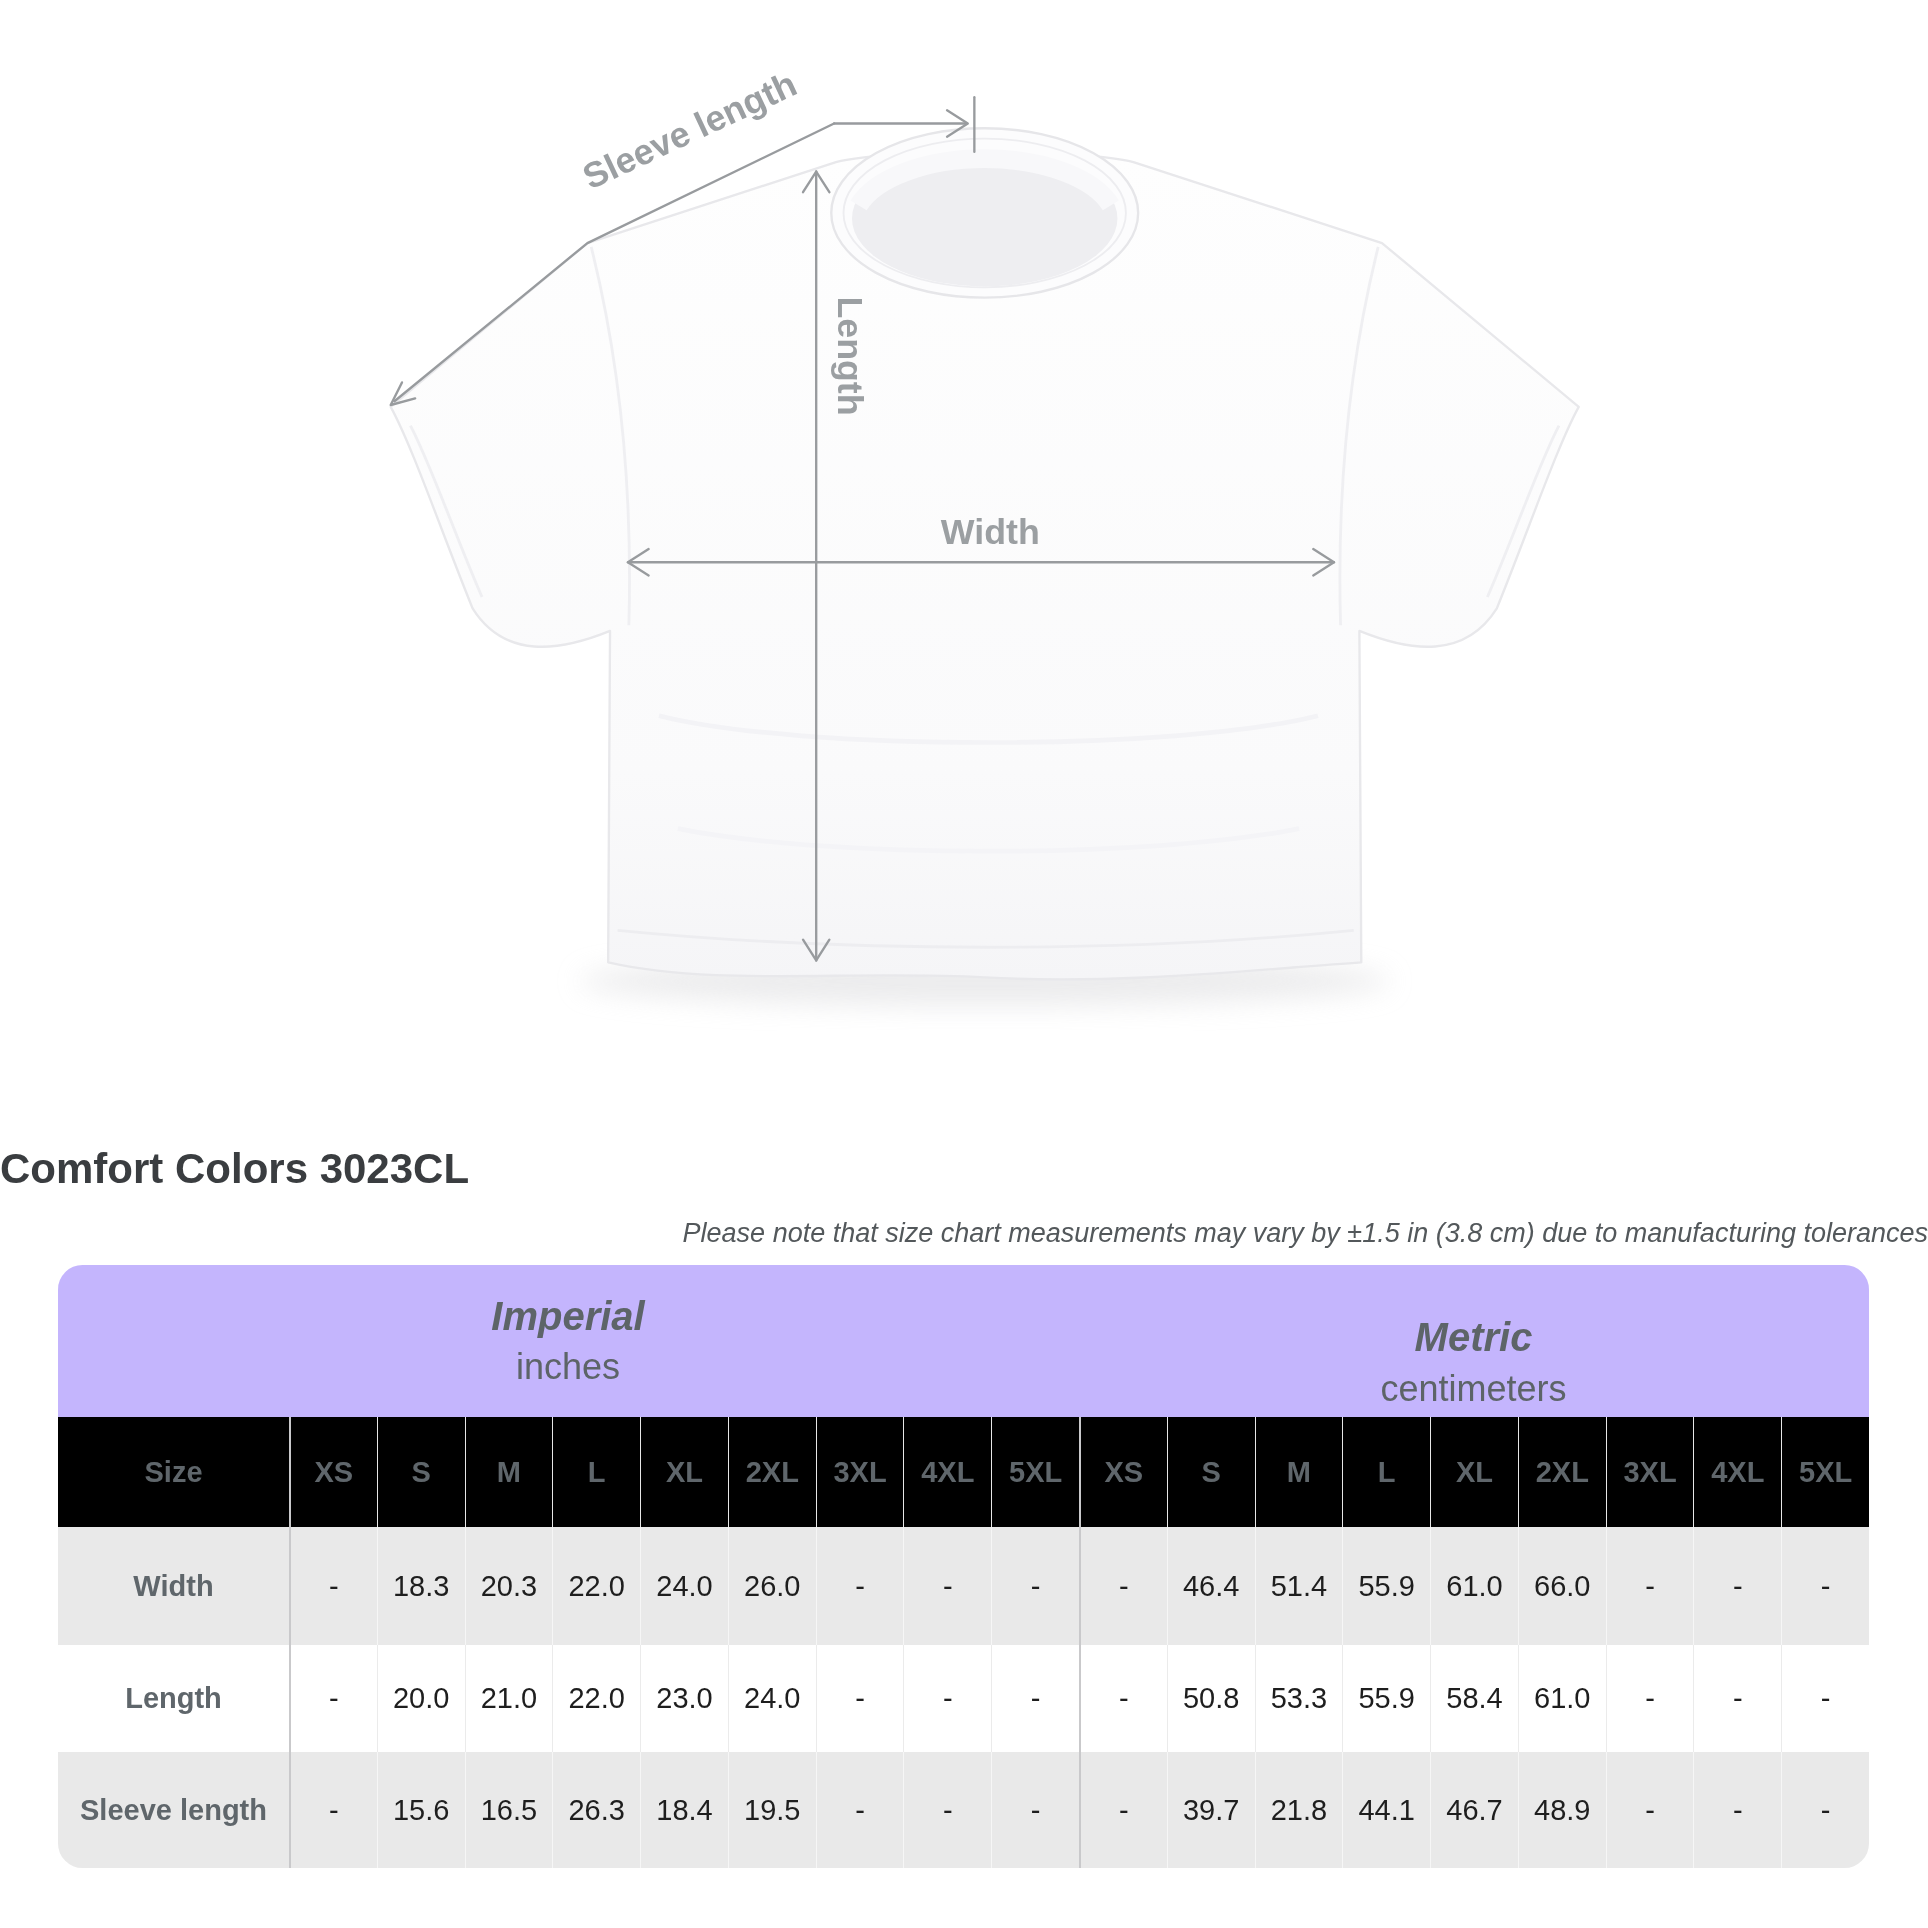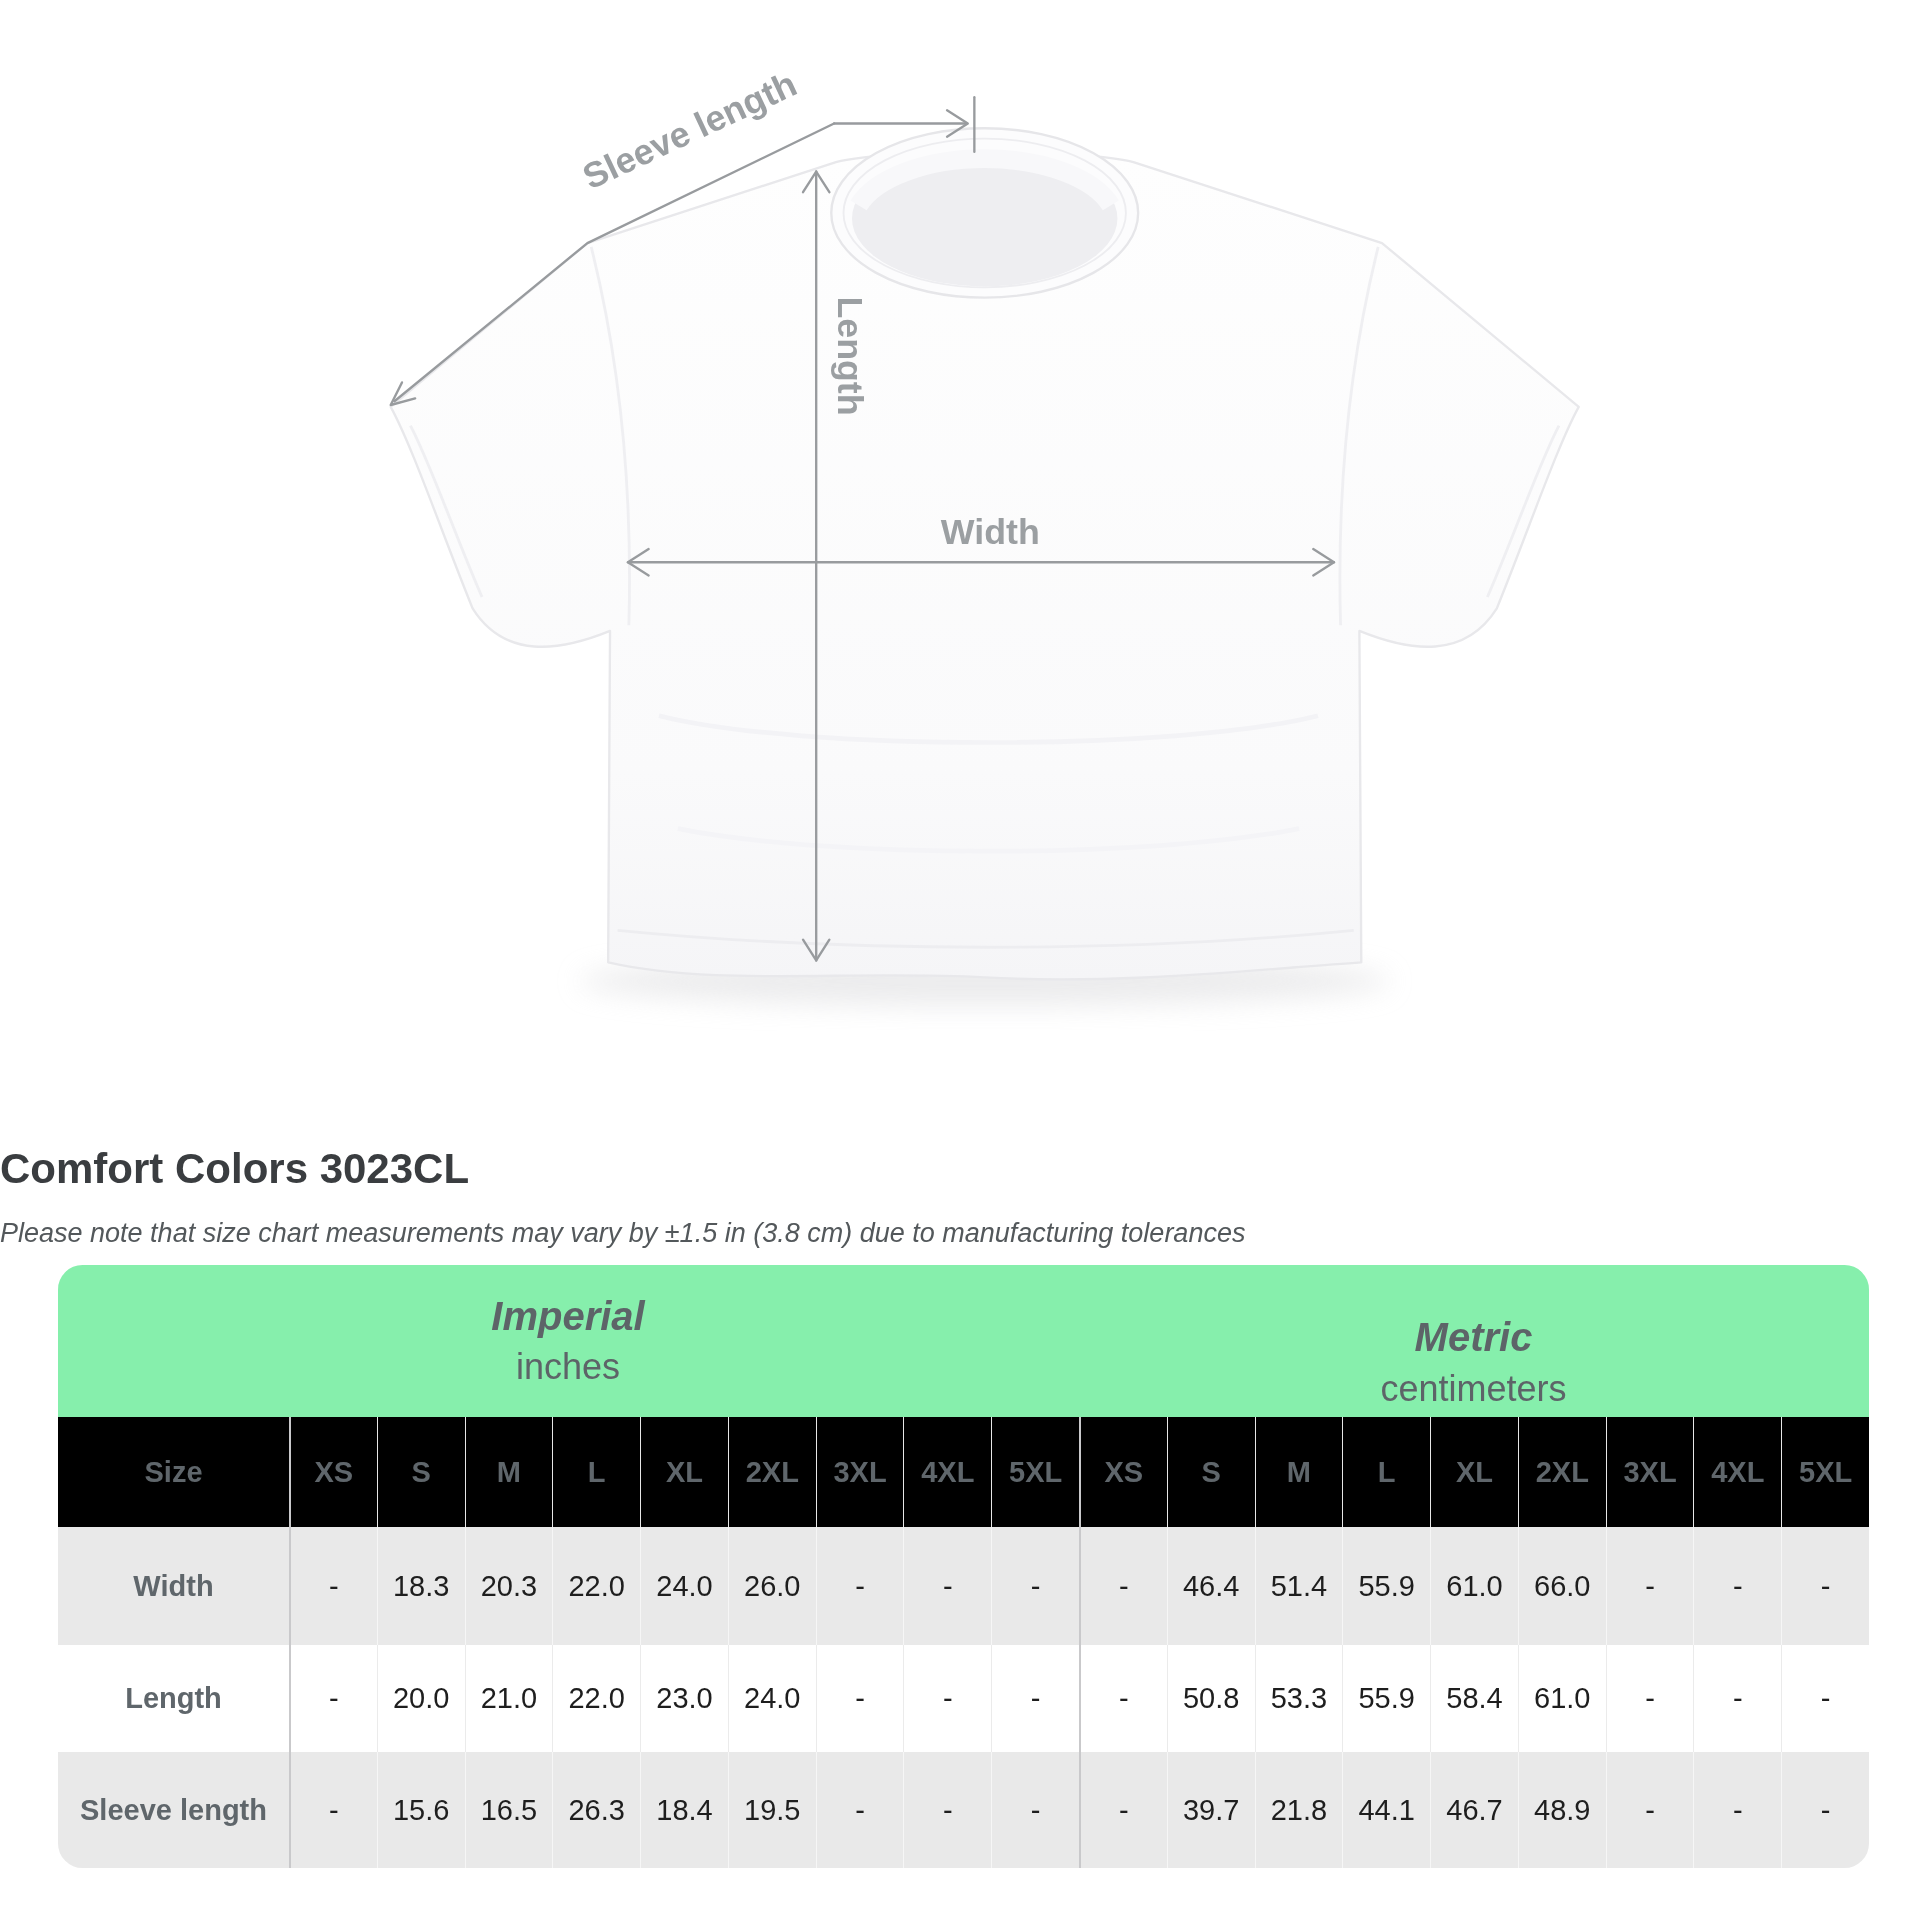--- a/index.html
+++ b/index.html
@@ -16,29 +16,29 @@
     font-size: 38px;
     font-weight: bold;
     fill: #9b9fa2;
   }
   .page-title {
     position: absolute; top: 1145px; left: 0; width: 1928px;
     font-size: 42px; font-weight: bold; color: #3a3d40;
   }
   .page-subtitle {
     position: absolute; top: 1218px; left: 0; width: 1928px;
-    text-align: left;
+    text-align: right;
     font-size: 27px; font-style: italic; color: #53585b;
   }
   .size-table {
     position: absolute; left: 58px; top: 1265px;
     width: 1811px; height: 603px;
     border-radius: 24.5px; overflow: hidden;
   }
-  .unit-band { display: flex; height: 152px; background: #86efac; }
+  .unit-band { display: flex; height: 152px; background: #c4b5fd; }
   .unit-half {
     display: flex; flex-direction: column;
     align-items: center; justify-content: center; gap: 7.5px;
   }
   .unit-half.imperial { width: 1020px; }
   .unit-half.metric { width: 791px; margin-top: 43px; }
   .unit-name { font-size: 40px; font-weight: bold; font-style: italic; color: #5d6468; }
   .unit-sub  { font-size: 36px; color: #5d6468; }
   .trow {
     display: grid;

